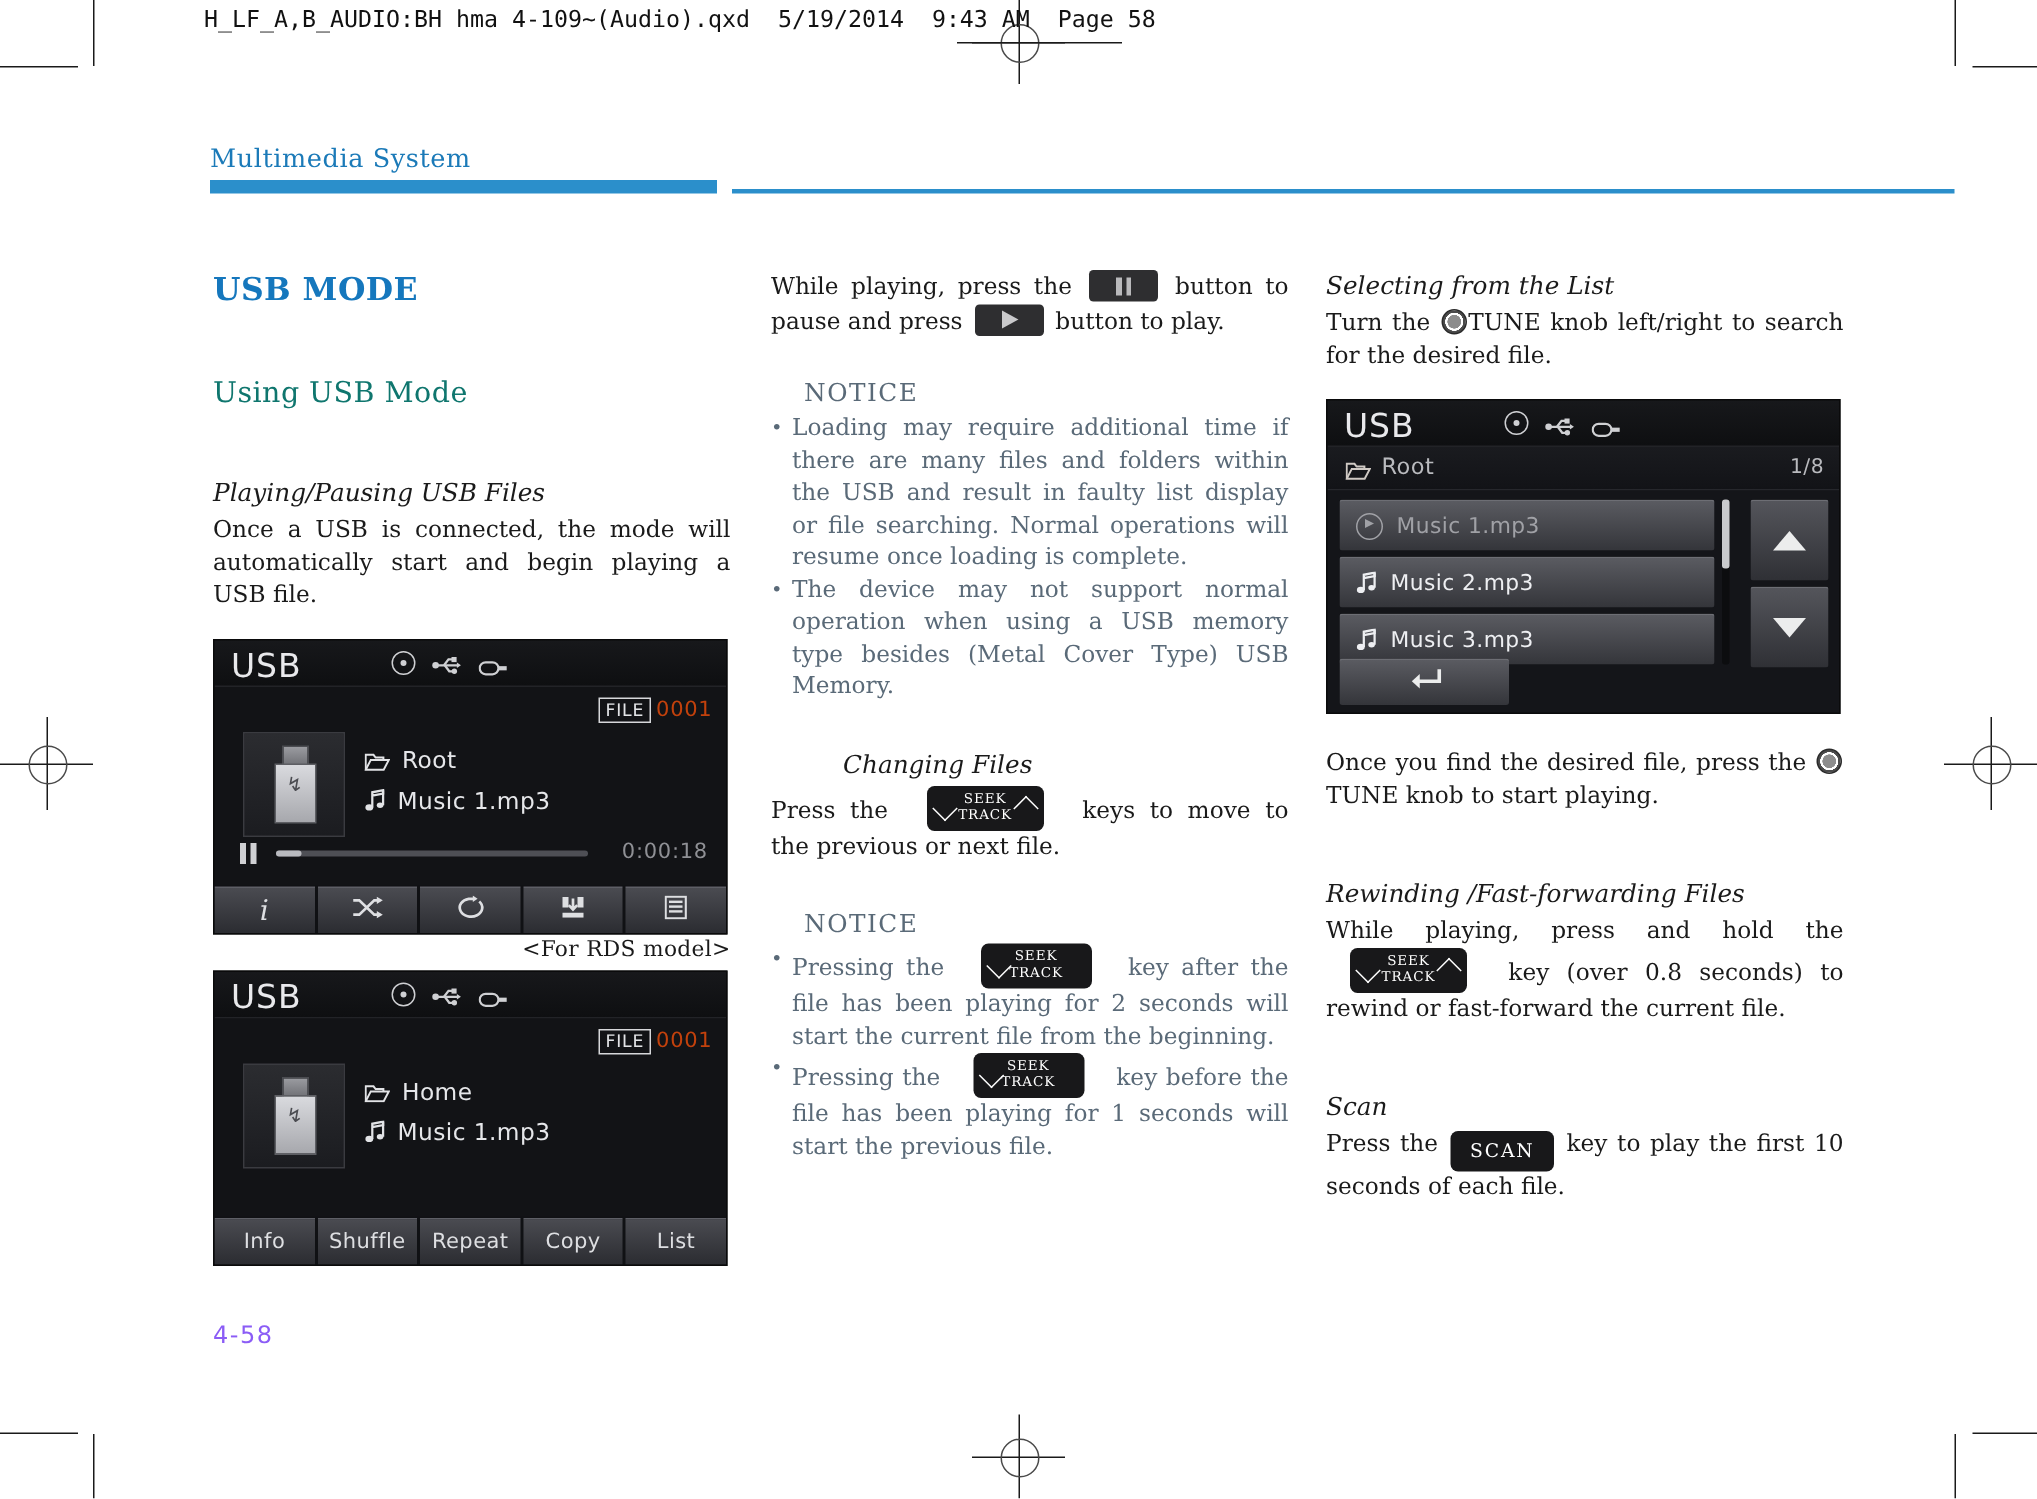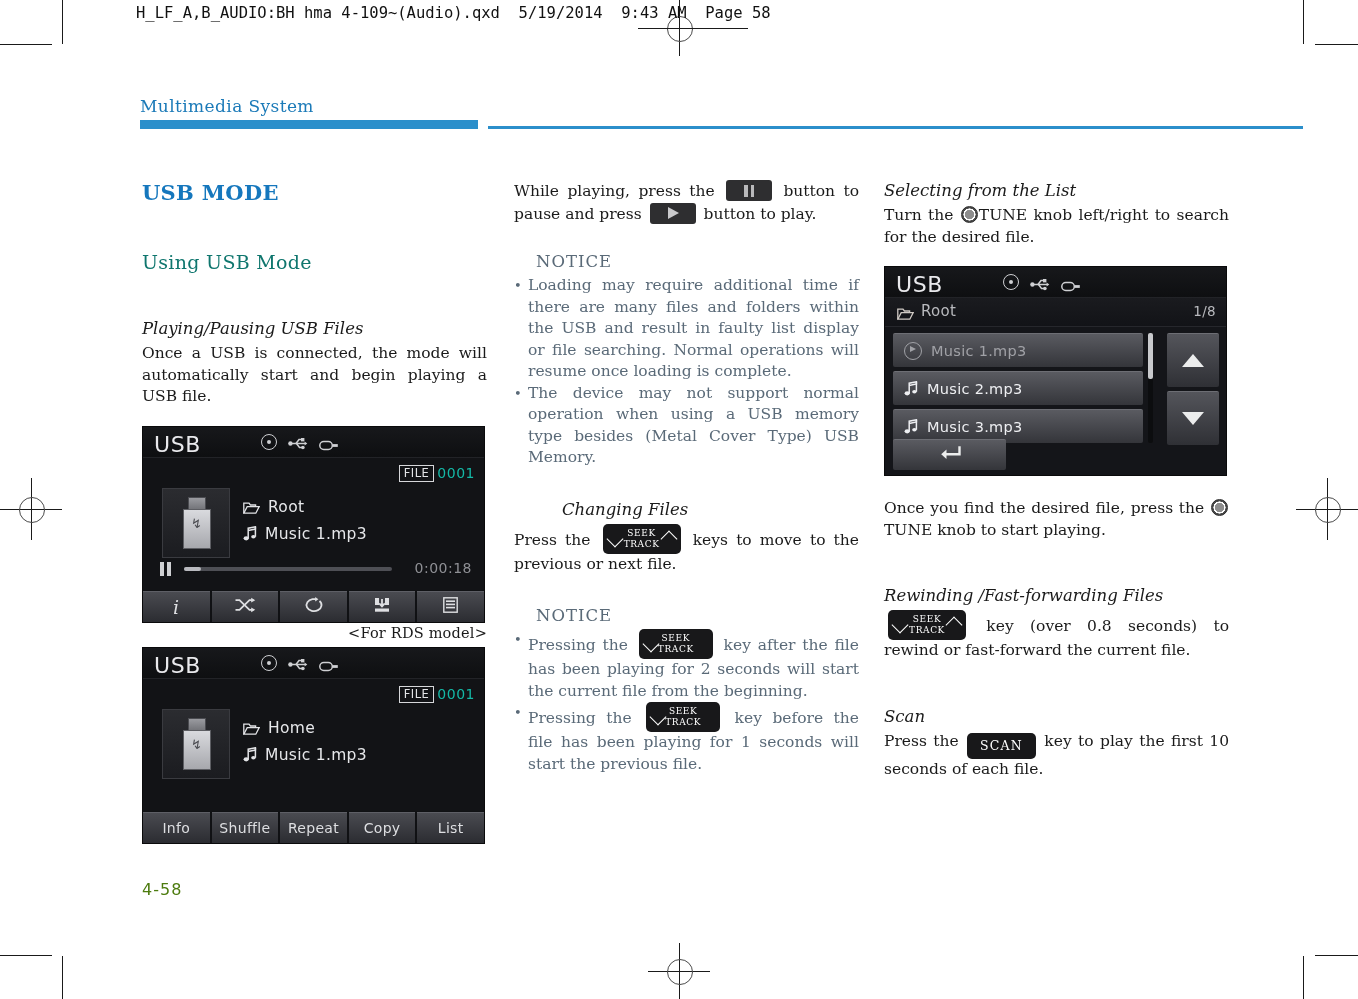--- a/index.html
+++ b/index.html
@@ -137,21 +137,21 @@
   }
 
   
   .key-seek {
     display: inline-block;
     vertical-align: -9px;
     width: 78px; height: 30px;
     background: #18181a;
     border-radius: 5px;
     position: relative;
-    margin: 0 4px;
+    margin: 0 16px;
   }
   .key-seek .lbl {
     position: absolute; left: 0; right: 0;
     text-align: center;
     font-family: "DejaVu Serif", serif;
     color: #fff;
     font-size: 9px;
     letter-spacing: 0.6px;
     line-height: 10px;
   }
@@ -260,21 +260,21 @@
     display: flex; align-items: center; gap: 3px;
   }
   .hu-filebadge .tag {
     border: 1.4px solid #d6d7da;
     font-size: 11.5px; line-height: 12px;
     padding: 1.5px 4px 2px 4px;
     letter-spacing: 0.5px;
     color: #e3e4e7;
     text-align: right;
   }
-  .hu-filebadge .num { font-size: 14px; color: #14b8a6; letter-spacing: 0.5px; }
+  .hu-filebadge .num { font-size: 14px; color: #c2410c; letter-spacing: 0.5px; }
 
   .hu-art {
     position: absolute; left: 19px; top: 30px;
     width: 66px; height: 68px;
     background: linear-gradient(180deg, #2b2c30 0%, #1b1c20 100%);
     border: 1px solid #3a3b40;
   }
   .usb-stick {
     position: absolute; left: 50%; top: 8px; margin-left: -13px;
     width: 26px; height: 50px;
@@ -407,21 +407,21 @@
     letter-spacing: 0.2px;
   }
 
   .fig-gap { margin-top: 18px; }
 
   #folio {
     position: absolute; left: 142px; top: 880px;
     font-family: "DejaVu Sans", sans-serif;
     font-size: 16px;
     letter-spacing: 1px;
-    color: #4d7c0f;
+    color: #8b5cf6;
   }
 </style>
 </head>
 <body>
 
 <div class="mark-line" style="left:62px; top:0; width:1px; height:44px;"></div>
 <div class="mark-line" style="left:0; top:44px; width:52px; height:1px;"></div>
 <div class="mark-line" style="left:1303px; top:0; width:1px; height:44px;"></div>
 <div class="mark-line" style="left:1315px; top:44px; width:43px; height:1px;"></div>
 <div class="mark-line" style="left:62px; top:956px; width:1px; height:43px;"></div>
@@ -819,20 +819,21 @@
   </div>
 
   <p class="body" style="margin-top:22px;">
     <span>Once you find the</span>
     <span>desired file, press the</span>
     <span class="knob"></span><span>TUNE knob to start playing.</span>
   </p>
 
   <h3 class="topic">Rewinding /Fast-forwarding Files</h3>
   <p class="body">
+    <span>While playing, press and hold the</span>
     <span class="key-seek">
       <span class="chev left"></span>
       <span class="lbl seek">SEEK</span>
       <span class="lbl track">TRACK</span>
       <span class="chev right"></span>
     </span>
     <span>key (over 0.8 seconds) to rewind or fast-forward the current file.</span>
   </p>
 
   <h3 class="topic">Scan</h3>

